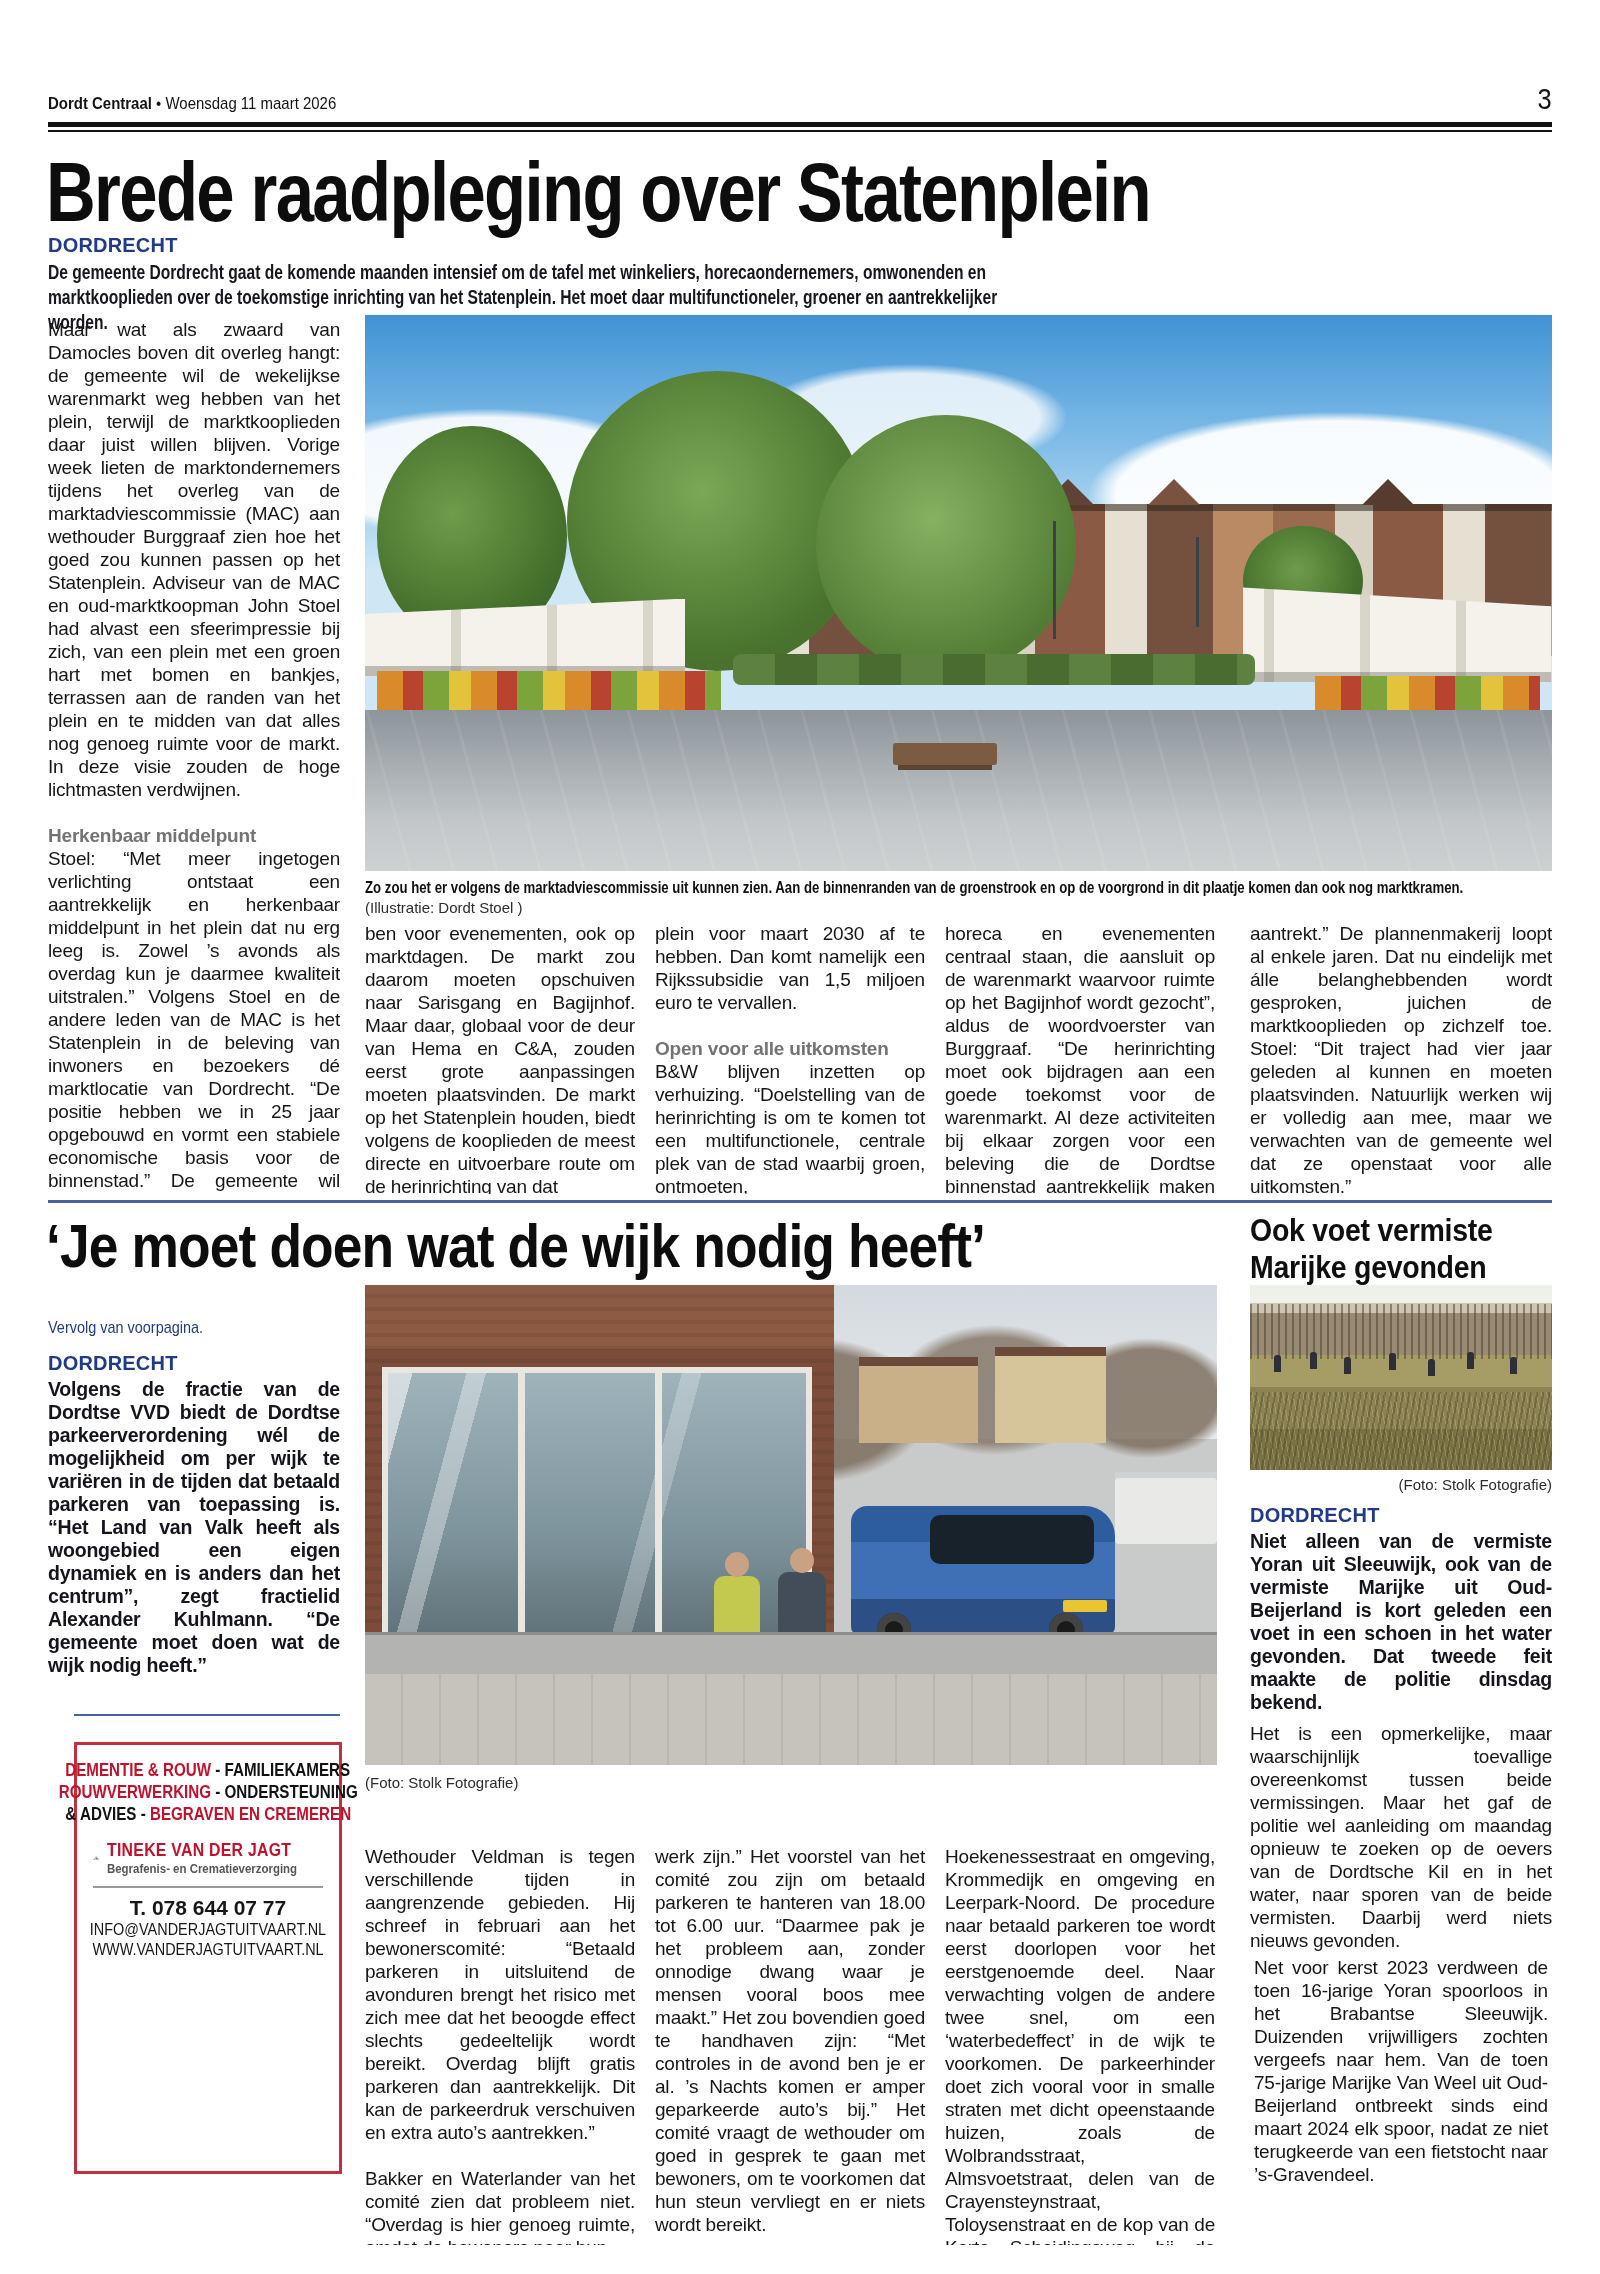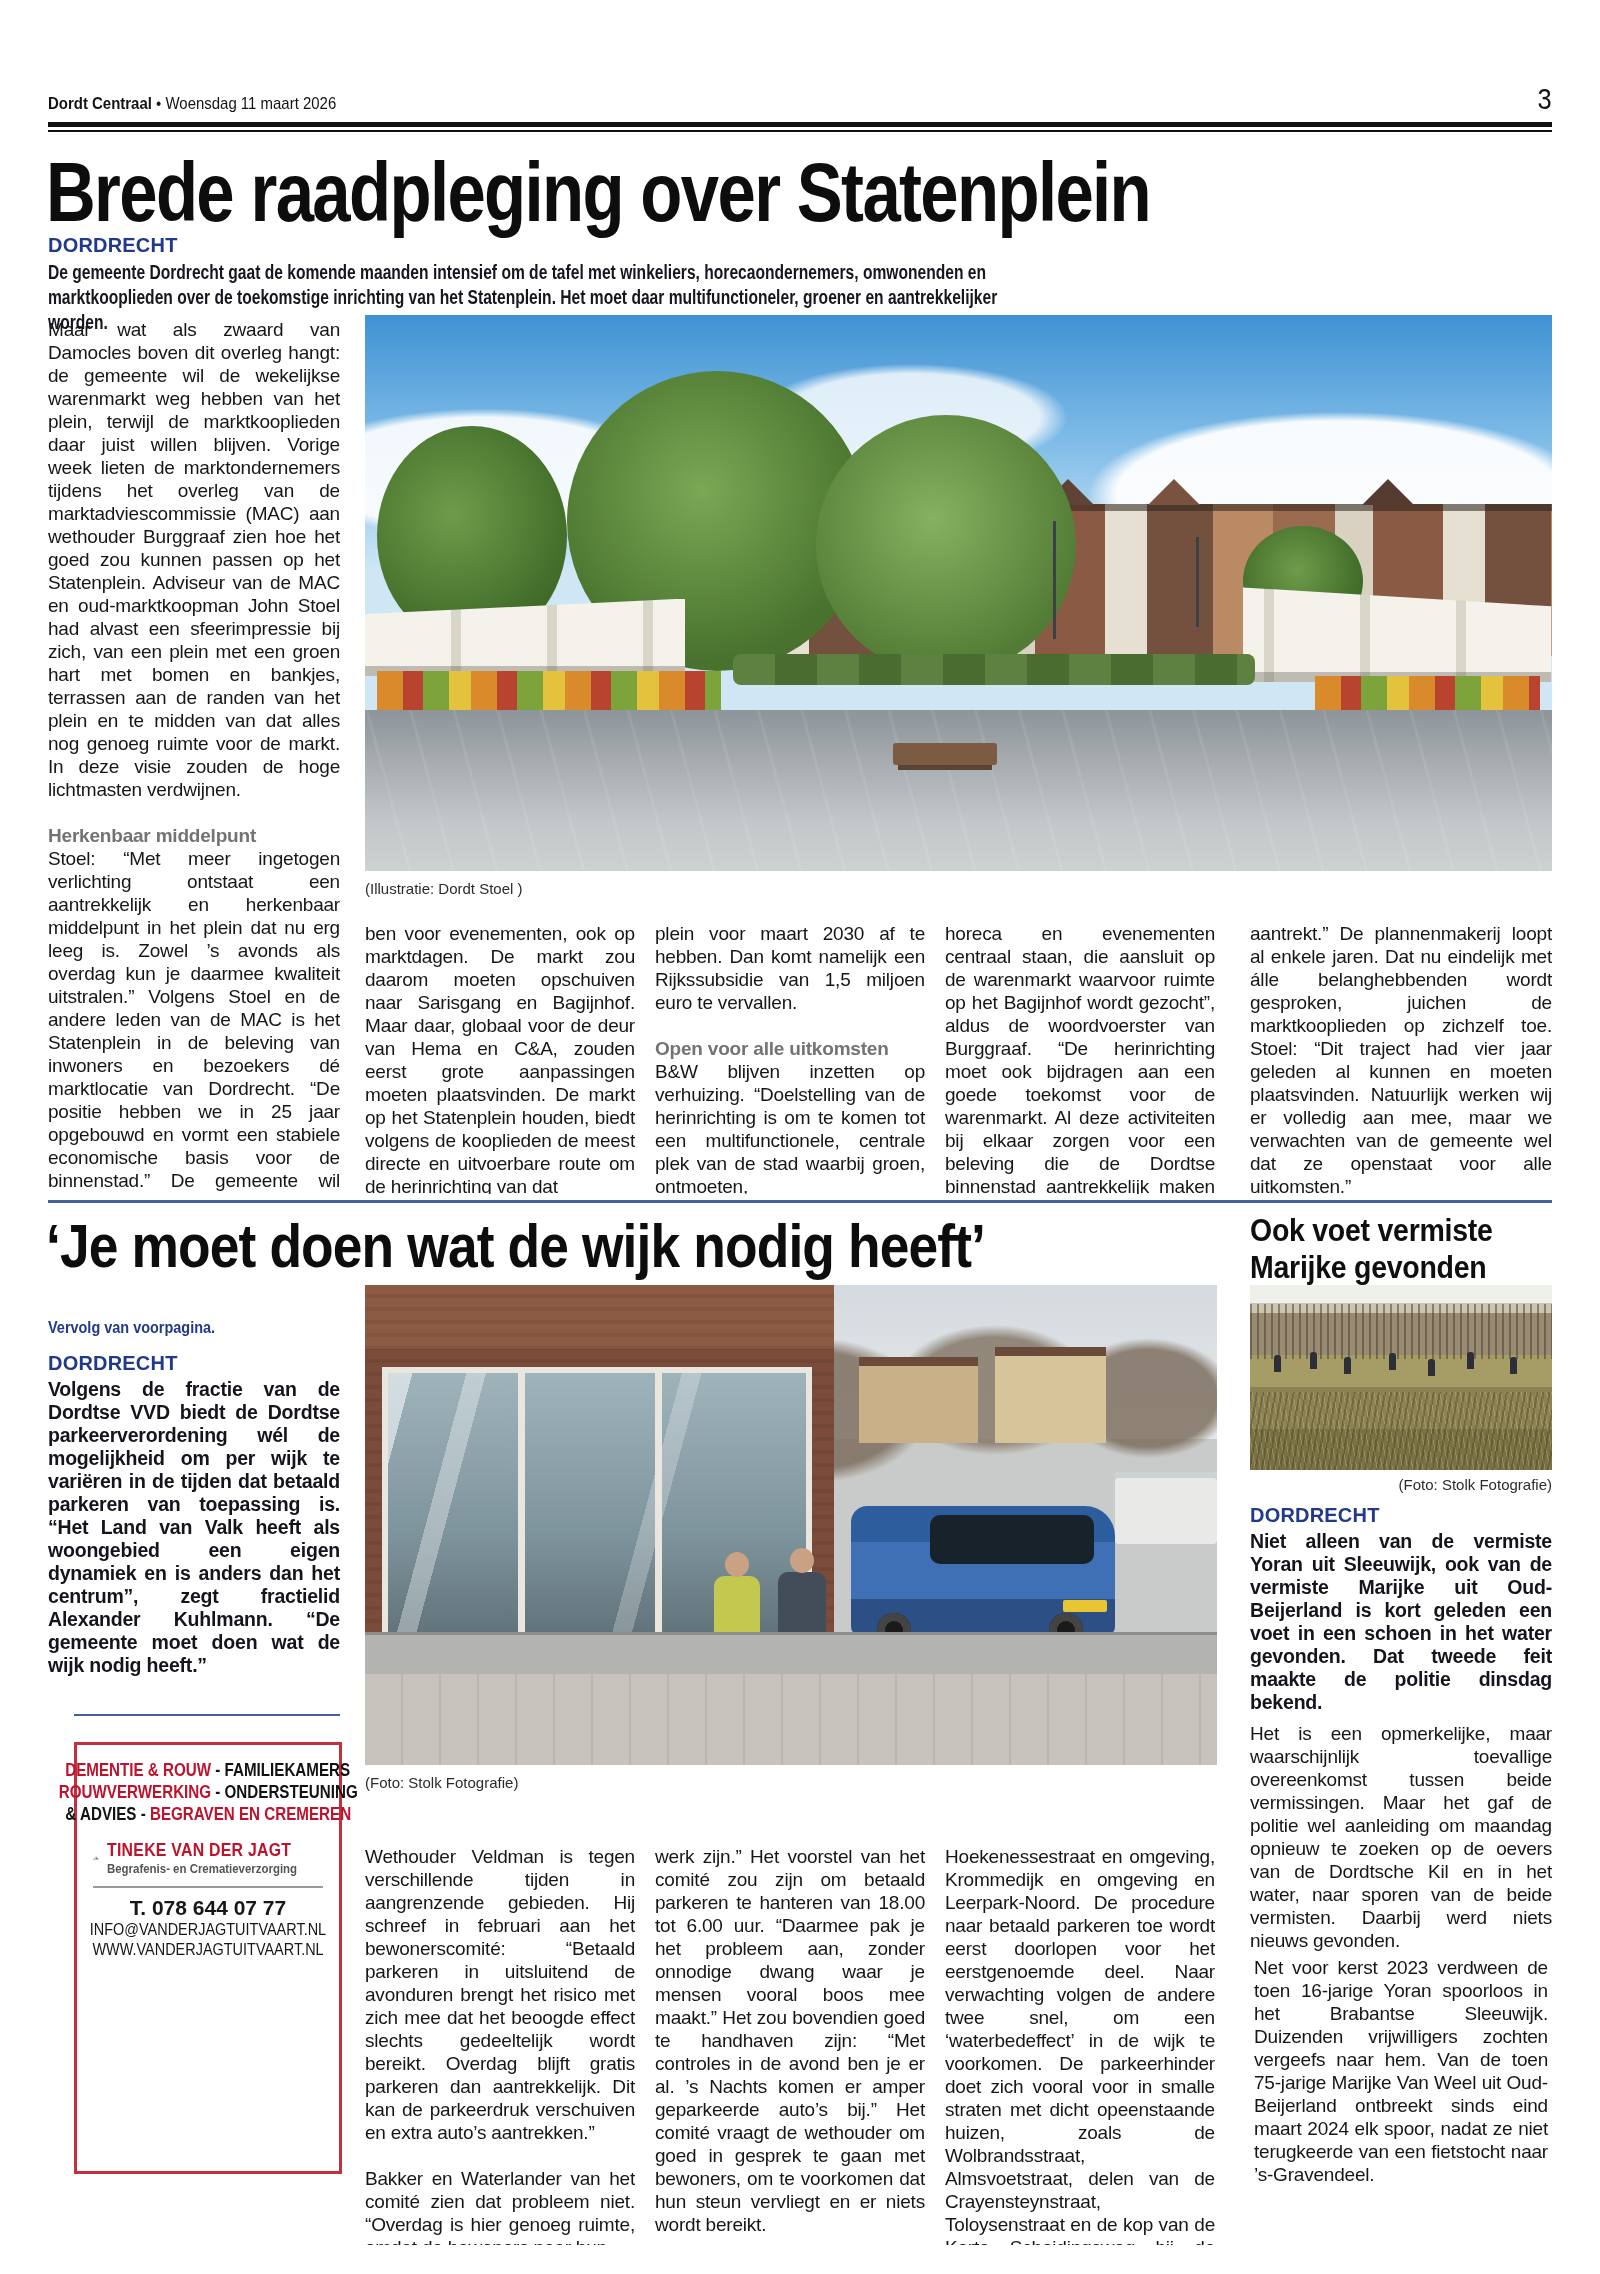--- a/index.html
+++ b/index.html
@@ -60,21 +60,21 @@
     linear-gradient(180deg,#8d959a,#c3c7c9 70%,#ced1d2);}
   .p1-bench{position:absolute;left:44.5%;bottom:19%;width:104px;height:22px;background:#7c5b43;border-radius:3px;box-shadow:0 10px 0 -5px #5c4432;}
   .p1-lamp{position:absolute;width:3px;height:118px;background:#3c4146;}
 
   
   .blue-rule{left:48px;top:1200px;width:1504px;height:3px;background:#45619f;}
   .h2{left:46px;top:1210px;font-size:62px;font-weight:700;letter-spacing:-1px;color:#0d0d0d;}
   .h2 span{transform:scaleX(.86);}
   .side-h{left:1250px;top:1212px;width:330px;font-size:31px;line-height:37px;font-weight:700;
     color:#0f0f0f;transform:scaleX(.92);transform-origin:0 0;letter-spacing:-.3px;}
-  .vervolg{left:48px;top:1318px;font-size:17px;font-weight:700;color:#21398b;}
+  .vervolg{left:48px;top:1318px;font-size:17px;font-weight:400;color:#21398b;}
   .vervolg span{transform:scaleX(.85);}
   .kicker2{left:48px;top:1352px;}
   .lead{font-weight:700;font-size:19.5px;line-height:23px;text-align:justify;color:#14141c;letter-spacing:-.2px;}
   .lead2{left:48px;top:1378px;width:292px;}
   .colA2{left:365px;top:1845px;width:270px;height:400px;overflow:hidden;}
   .colB2{left:655px;top:1845px;width:270px;height:400px;overflow:hidden;}
   .colC2{left:945px;top:1845px;width:270px;height:400px;overflow:hidden;}
 
   
   .photo2{left:365px;top:1285px;width:852px;height:480px;background:#c9cbca;overflow:hidden;}
@@ -198,20 +198,21 @@
     <div class="p1-stall" style="right:0;top:49%;width:26%;height:17%;transform:scaleX(-1);"></div>
     <div class="p1-green"></div>
     <div class="p1-produce" style="left:1%;top:64%;width:29%;height:9%;"></div>
     <div class="p1-produce" style="right:1%;top:65%;width:19%;height:9%;"></div>
     <div class="p1-pave"></div>
     <div class="p1-bench"></div>
     <div class="p1-lamp" style="left:58%;top:37%;"></div>
     <div class="p1-lamp" style="left:70%;top:40%;height:90px;"></div>
   </div>
   <div class="abs cap1">
+    <div class="caption"><span class="cond" style="transform:scaleX(.8);">Zo zou het er volgens de marktadviescommissie uit kunnen zien. Aan de binnenranden van de groenstrook en op de voorgrond in dit plaatje komen dan ook nog marktkramen.</span></div>
     <div class="cap-credit">(Illustratie: Dordt Stoel )</div>
   </div>
 
   <div class="abs bodytxt colA1">
     <p>ben voor evenementen, ook op marktdagen. De markt zou daarom moeten opschuiven naar Sarisgang en Bagijnhof. Maar daar, globaal voor de deur van Hema en C&amp;A, zouden eerst grote aanpassingen moeten plaatsvinden. De markt op het Statenplein houden, biedt volgens de kooplieden de meest directe en uitvoerbare route om de herinrichting van dat</p>
   </div>
   <div class="abs bodytxt colB1">
     <p>plein voor maart 2030 af te hebben. Dan komt namelijk een Rijkssubsidie van 1,5 miljoen euro te vervallen.</p>
     <h3>Open voor alle uitkomsten</h3>
     <p>B&amp;W blijven inzetten op verhuizing. “Doelstelling van de herinrichting is om te komen tot een multifunctionele, centrale plek van de stad waarbij groen, ontmoeten,</p>

